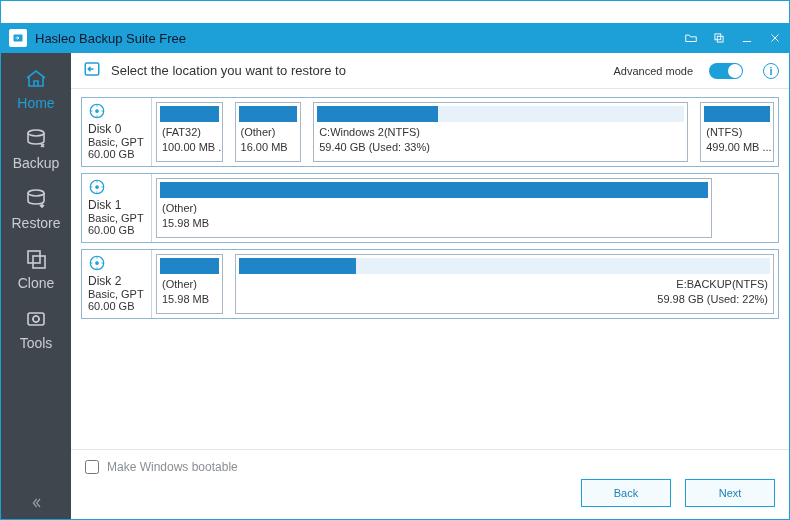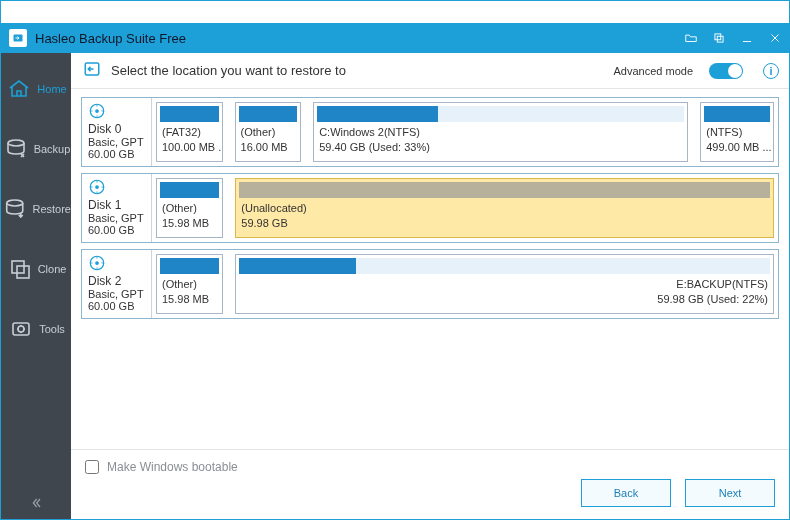--- a/index.html
+++ b/index.html
@@ -10,21 +10,21 @@
   .titlebar .app-icon { width: 18px; height: 18px; background: #fff; border-radius: 2px; display: flex; align-items: center; justify-content: center; margin-right: 8px; }
   .titlebar .app-icon svg { width: 12px; height: 12px; }
   .titlebar .title { flex: 0 0 auto; }
   .titlebar .spacer { flex: 1; }
   .titlebar .tbtn { width: 28px; height: 30px; display: flex; align-items: center; justify-content: center; color: #fff; cursor: pointer; }
   .titlebar .tbtn svg { width: 14px; height: 14px; stroke: #fff; fill: none; stroke-width: 1.6; }
   
   .body { flex: 1; display: flex; min-height: 0; }
   
   .sidebar { width: 70px; background: #3f464d; display: flex; flex-direction: column; align-items: center; padding-top: 6px; position: relative; }
-  .side-item { width: 70px; height: 60px; display: flex; align-items: center; justify-content: center; color: #c9ced3; font-size: 11px; cursor: pointer; gap: 4px; }
+  .side-item { width: 70px; height: 60px; display: flex; flex-direction: column; align-items: center; justify-content: center; color: #c9ced3; font-size: 14px; cursor: pointer; gap: 4px; }
   .side-item.active { color: #1d9fd7; }
   .side-item svg { width: 28px; height: 24px; stroke: currentColor; fill: none; stroke-width: 1.6; }
   .sidebar .collapse { position: absolute; bottom: 8px; left: 0; right: 0; display: flex; justify-content: center; color: #9aa0a6; cursor: pointer; }
   .sidebar .collapse svg { width: 16px; height: 16px; stroke: currentColor; fill: none; stroke-width: 1.8; }
   
   .main { flex: 1; display: flex; flex-direction: column; min-width: 0; }
   .header { height: 36px; border-bottom: 1px solid #e3e6e8; display: flex; align-items: center; padding: 0 10px 0 12px; gap: 10px; }
   .header .hicon svg { width: 18px; height: 18px; stroke: #1d9fd7; fill: none; stroke-width: 2; }
   .header .prompt { font-size: 13px; color: #333; }
   .header .spacer { flex: 1; }
@@ -224,29 +224,20 @@
             <div class="parts">
               <div class="part" style="flex: 0.9 1 0px;">
                 <div class="bar">
                   <div class="fill" style="width:100%"></div>
                 </div>
                 <div class="plabels">
                   <div>(Other)</div>
                   <div>15.98 MB</div>
                 </div>
               </div>
-              <div class="part selected" style="flex: 7.4 1 0px;">
-                <div class="bar">
-                  <div class="fill" style="width:100%"></div>
-                </div>
-                <div class="plabels">
-                  <div>(Unallocated)</div>
-                  <div>59.98 GB</div>
-                </div>
-              </div>
             </div>
           </div>
           <div class="diskrow">
             <div class="diskinfo">
               <div class="dicon"><svg viewBox="0 0 24 24">
                   <circle cx="12" cy="12" r="9" fill="none" stroke="#1d9fd7" stroke-width="1.6"></circle>
                   <circle cx="12" cy="12" r="2.5" fill="#1d9fd7"></circle>
                   <path d="M12 3v3M12 18v3M3 12h3M18 12h3" stroke="#1d9fd7" stroke-width="1.2"></path>
                 </svg></div>
               <div class="dname">Disk 2</div>

